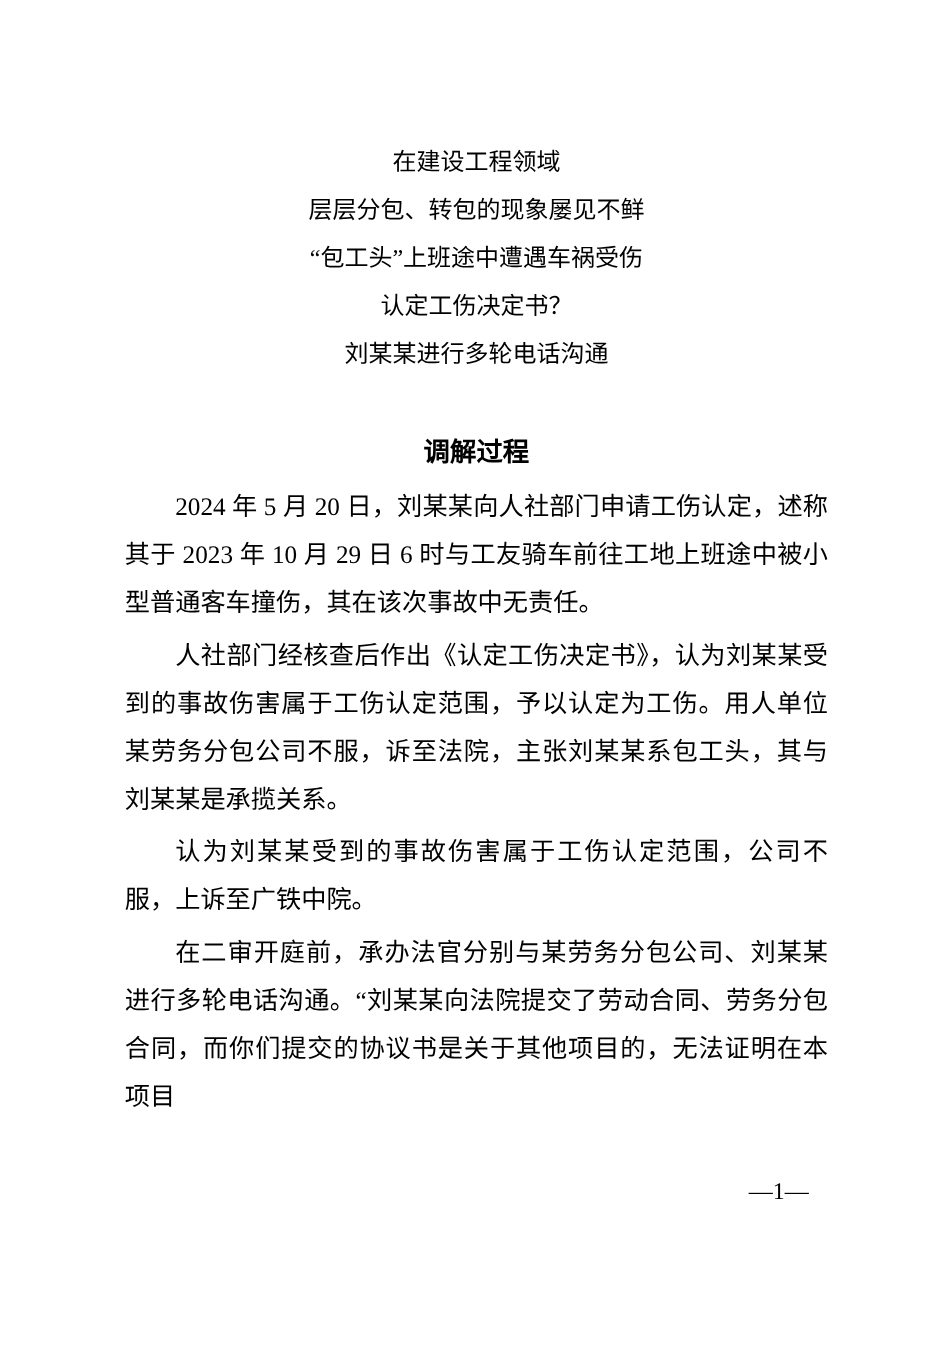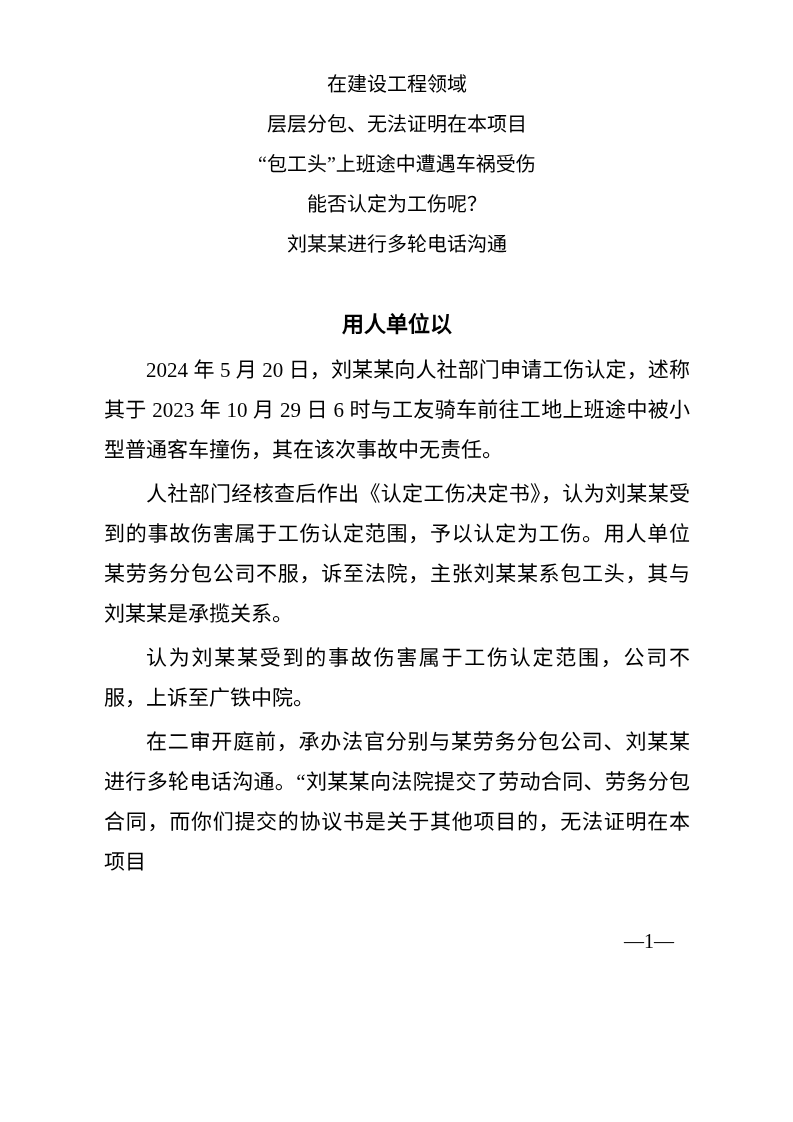--- a/index.html
+++ b/index.html
@@ -6,21 +6,21 @@
     margin: 0;
     padding: 0;
     background: #ffffff;
   }
   .page {
     position: relative;
     width: 793px;
     height: 1122px;
     background: #ffffff;
     box-sizing: border-box;
-    padding: 64px 99px 0 100px;
+    padding: 116px 99px 0 100px;
     overflow: hidden;
     color: #000000;
     font-family: "Liberation Serif", serif;
   }
   .intro {
     text-align: center;
   }
   .intro-line {
     margin: 0;
     font-size: 20px;
@@ -54,27 +54,27 @@
     font-family: "Liberation Serif", serif;
   }
 </style>
 </head>
 <body>
 
 <div class="page">
 
   <section class="intro">
     <p class="intro-line">在建设工程领域</p>
-    <p class="intro-line">层层分包、无法证明在本项目</p>
+    <p class="intro-line">层层分包、转包的现象屡见不鲜</p>
     <p class="intro-line">“包工头”上班途中遭遇车祸受伤</p>
-    <p class="intro-line">能否认定为工伤呢？</p>
+    <p class="intro-line">认定工伤决定书？</p>
     <p class="intro-line">刘某某进行多轮电话沟通</p>
   </section>
 
-  <h2 class="section-heading first">用人单位以</h2>
+  <h2 class="section-heading first">调解过程</h2>
 
   <p class="para">2024 年 5 月 20 日，刘某某向人社部门申请工伤认定，述称其于 2023 年 10 月 29 日 6 时与工友骑车前往工地上班途中被小型普通客车撞伤，其在该次事故中无责任。</p>
 
   <p class="para">人社部门经核查后作出《认定工伤决定书》，认为刘某某受到的事故伤害属于工伤认定范围，予以认定为工伤。用人单位某劳务分包公司不服，诉至法院，主张刘某某系包工头，其与刘某某是承揽关系。</p>
 
 
   <p class="para">认为刘某某受到的事故伤害属于工伤认定范围，公司不服，上诉至广铁中院。</p>
 
   <p class="para">在二审开庭前，承办法官分别与某劳务分包公司、刘某某进行多轮电话沟通。“刘某某向法院提交了劳动合同、劳务分包合同，而你们提交的协议书是关于其他项目的，无法证明在本项目</p>
 

